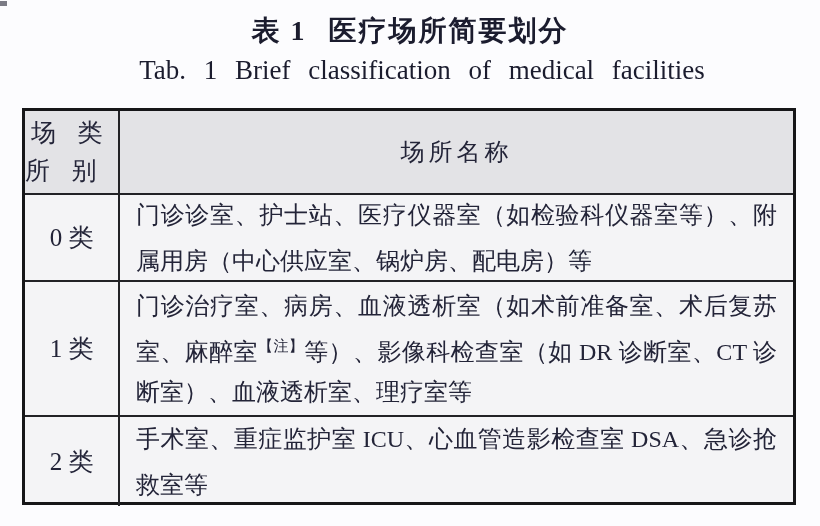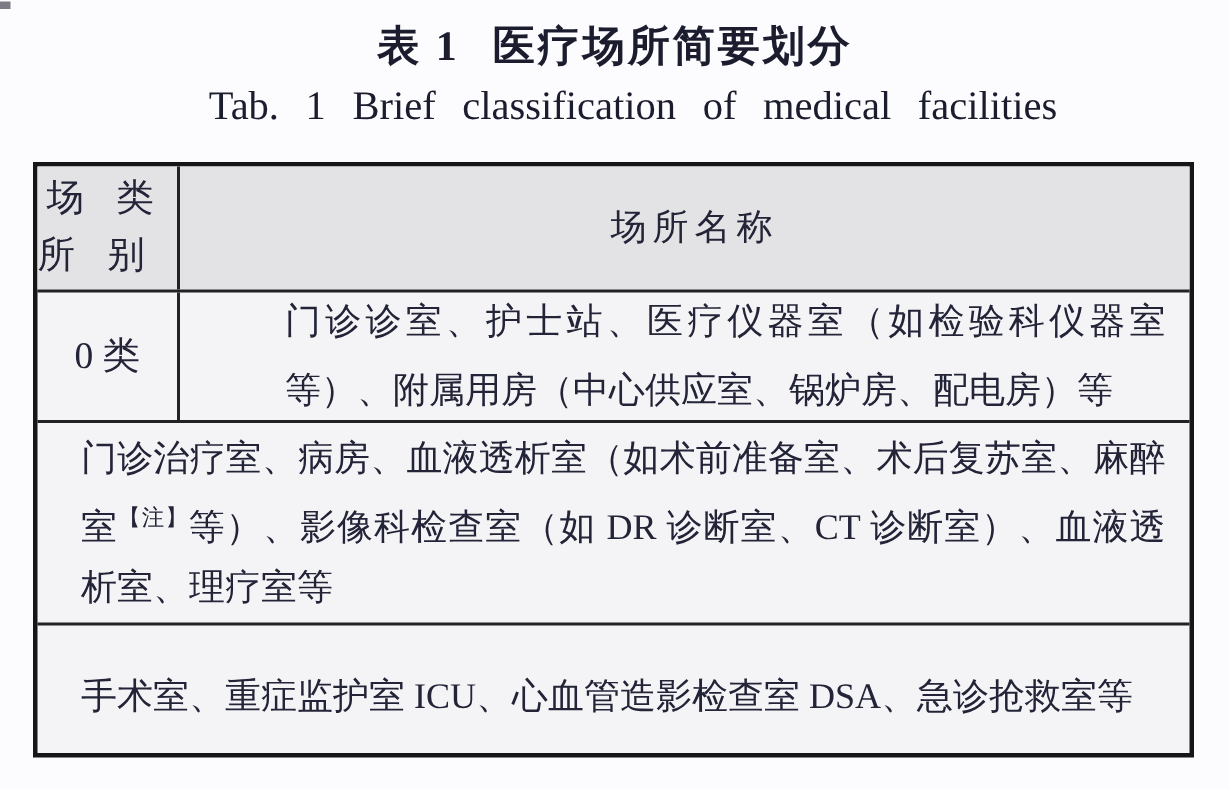--- a/index.html
+++ b/index.html
@@ -51,41 +51,41 @@
     box-sizing: border-box;
     background: #f4f4f6;
   }
   .t-row {
     display: flex;
     box-sizing: border-box;
     width: 100%;
   }
   .t-row + .t-row { border-top: 2px solid #222226; }
   .row-header { height: 82px; background: #e3e3e6; }
-  .row-0 { height: 87px; gap: 41px; }
+  .row-0 { height: 87px; }
   .row-1 { height: 135px; }
   .row-2 { height: 91px; }
   .cell-cat {
     width: 95px;
     flex: 0 0 95px;
     border-right: 2px solid #222226;
     box-sizing: border-box;
     display: flex;
     flex-direction: row;
     align-items: center;
     justify-content: center;
     font-size: 25px;
     line-height: 38px;
   }
   .cell-desc {
     flex: 1 1 auto;
     display: flex;
     align-items: center;
     box-sizing: border-box;
-    padding: 2px 16px 2px 29px;
+    padding: 2px 16px 2px 16px;
     font-size: 24px;
   }
   .cell-desc p {
     margin: 0;
     width: 100%;
     line-height: 40px;
     text-align: justify;
     text-justify: inter-ideograph;
   }
   .header-name {
@@ -131,25 +131,31 @@
     <div class="t-row row-0">
       <div class="cell-cat">
         <span>0 类</span>
       </div>
       <div class="cell-desc">
         <p><span>门诊诊室、护士站、医疗仪器室（如检验科仪器室等）、附属用房（中心供应室、锅炉房、配电房）等</span><span class="sup-note"></span><span></span></p>
       </div>
     </div>
 
     <div class="t-row row-1">
+      <div class="cell-cat">
+        <span>1 类</span>
+      </div>
       <div class="cell-desc">
         <p><span>门诊治疗室、病房、血液透析室（如术前准备室、术后复苏室、麻醉室</span><span class="sup-note">【注】</span><span>等）、影像科检查室（如 DR 诊断室、CT 诊断室）、血液透析室、理疗室等</span></p>
       </div>
     </div>
 
     <div class="t-row row-2">
+      <div class="cell-cat">
+        <span>2 类</span>
+      </div>
       <div class="cell-desc">
         <p><span>手术室、重症监护室 ICU、心血管造影检查室 DSA、急诊抢救室等</span><span class="sup-note"></span><span></span></p>
       </div>
     </div>
 
   </div>
 </div>
 
 </body></html>

